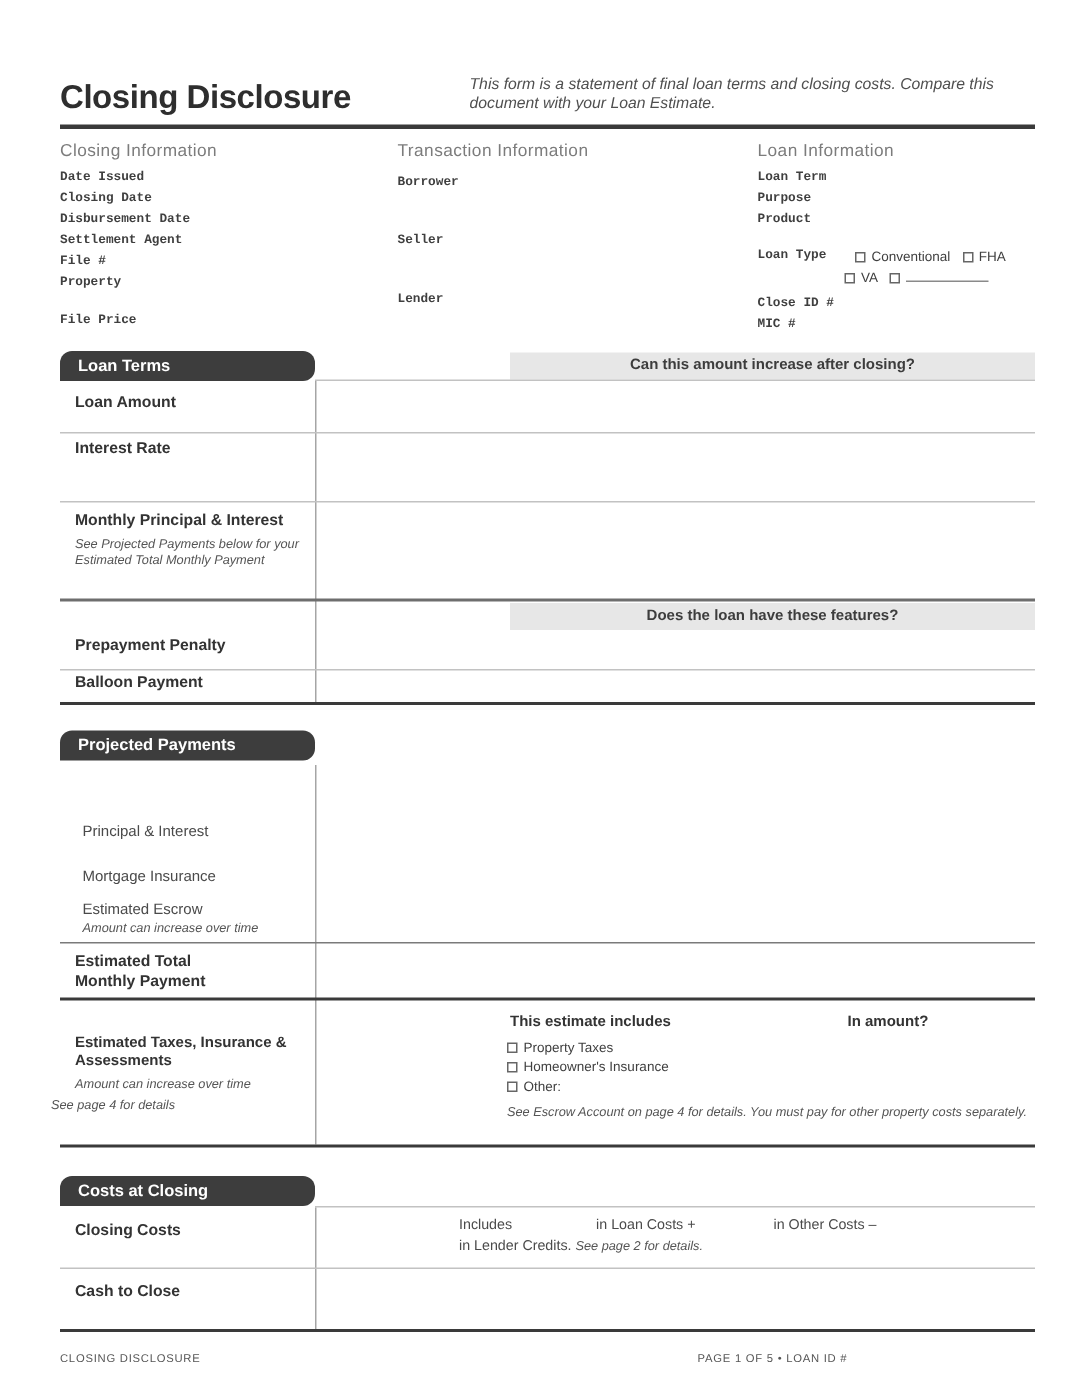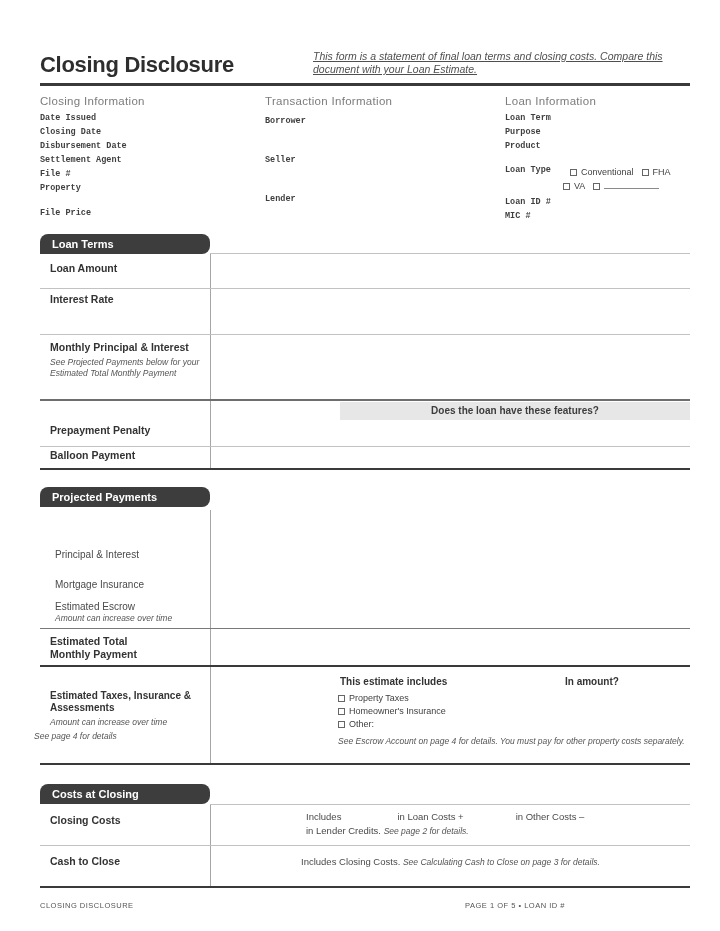--- a/index.html
+++ b/index.html
@@ -3,21 +3,21 @@
 <meta charset="utf-8">
 <style>
   * { margin:0; padding:0; box-sizing:border-box; }
   html,body { background:#ffffff; }
   .page {
     position:relative; width:720px; height:931px; background:#ffffff;
     font-family:"Liberation Sans", sans-serif; color:#3f3f3f; overflow:hidden;
   }
   .abs { position:absolute; }
   .title { font-size:22px; font-weight:bold; color:#2e2e2e; letter-spacing:-0.3px; }
-  .intro { font-size:10.5px; font-style:italic; color:#4f4f4f; line-height:13px;text-decoration:underline; }
+  .intro { font-size:10.5px; font-style:italic; color:#4f4f4f; line-height:13px; }
   .rule-heavy { background:#3a3a3a; }
   .colhead { font-size:11.5px; color:#7c7c7c; letter-spacing:0.3px; }
   .lbl { font-size:8.5px; font-weight:bold; color:#3f3f3f; line-height:14px;font-family:Liberation Mono, monospace; }
   .tab {
     background:#3d3d3d; color:#ffffff; font-weight:bold; font-size:11px;
     width:170px; height:20px; line-height:20px; padding-left:12px;
     border-radius:8px 8px 8px 0;
   }
   .banner {
     background:#e7e7e7; color:#3d3d3d; font-weight:bold; font-size:10px;
@@ -75,24 +75,25 @@
   <div class="abs lbl" style="left:505px;top:139px">Product</div>
   <div class="abs lbl" style="left:505px;top:163px">Loan Type</div>
 
   <div class="abs" style="left:570px;top:161px">
     <span class="cb-item" style="margin-right:8px"><span class="cb-box"></span><span>Conventional</span></span><span class="cb-item"><span class="cb-box"></span><span>FHA</span></span>
   </div>
   <div class="abs" style="left:563px;top:175px">
     <span class="cb-item" style="margin-right:8px"><span class="cb-box"></span><span>VA</span></span><span class="cb-item"><span class="cb-box"></span><span class="cb-underline"></span></span>
   </div>
 
-  <div class="abs lbl" style="left:505px;top:195px">Loan ID #</div>
+  <div class="abs lbl" style="left:505px;top:195px">Close ID #</div>
   <div class="abs lbl" style="left:505px;top:209px">MIC #</div>
 
   <div class="abs tab" style="left:40px;top:234px">Loan Terms</div>
+  <div class="abs banner" style="left:340px;top:235px">Can this amount increase after closing?</div>
   <div class="abs hline" style="left:210px;top:253px;width:480px"></div>
   <div class="abs vline" style="left:210px;top:254px;height:215px"></div>
 
   <div class="abs rowlabel" style="left:50px;top:262px">Loan Amount</div>
   <div class="abs hline" style="left:40px;top:288px;width:650px"></div>
 
   <div class="abs rowlabel" style="left:50px;top:293px">Interest Rate</div>
   <div class="abs hline" style="left:40px;top:334px;width:650px"></div>
 
   <div class="abs rowlabel" style="left:50px;top:341px;width:170px">Monthly Principal &amp; Interest</div>
@@ -141,22 +142,18 @@
   <div class="abs content" style="left:306px;top:811px">
     <span>Includes</span><span class="abs" style="display:inline-block;position:static;width:56px"></span><span>in Loan Costs +</span><span style="display:inline-block;width:52px"></span><span>in Other Costs –</span>
   </div>
   <div class="abs content" style="left:306px;top:825px">
     <span>in Lender Credits.</span>
     <span class="note">See page 2 for details.</span>
   </div>
   <div class="abs hline" style="left:40px;top:845px;width:650px"></div>
 
   <div class="abs rowlabel" style="left:50px;top:855px">Cash to Close</div>
-  <div class="abs content" style="left:301px;top:856px">
-    <span>Includes Closing Costs.</span>
-    <span class="note">See Calculating Cash to Close on page 3 for details.</span>
-  </div>
   <div class="abs hline-heavy" style="left:40px;top:886px;width:650px"></div>
 
   <div class="abs footer" style="left:40px;top:901px">CLOSING DISCLOSURE</div>
   <div class="abs footer" style="left:340px;top:901px;width:350px;text-align:center">PAGE 1 OF 5 • LOAN ID #</div>
 
 </div>
 
 </body></html>

